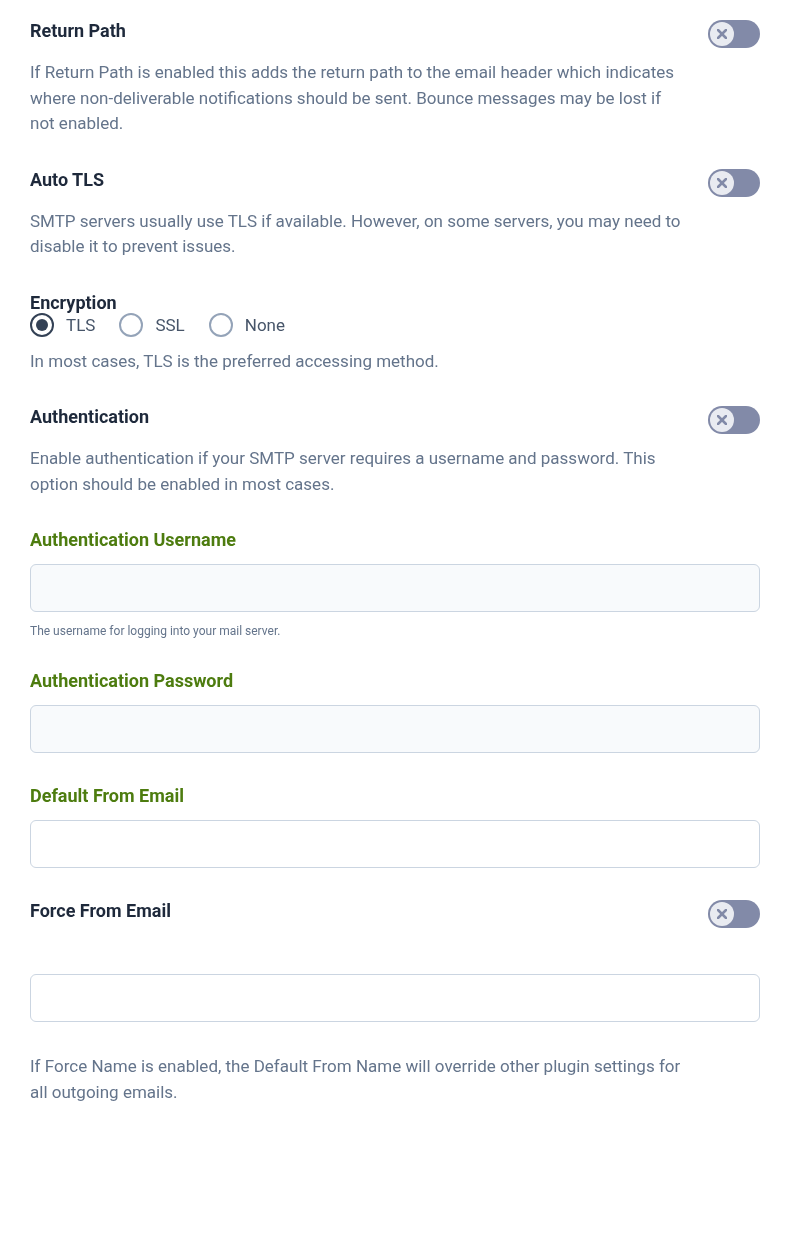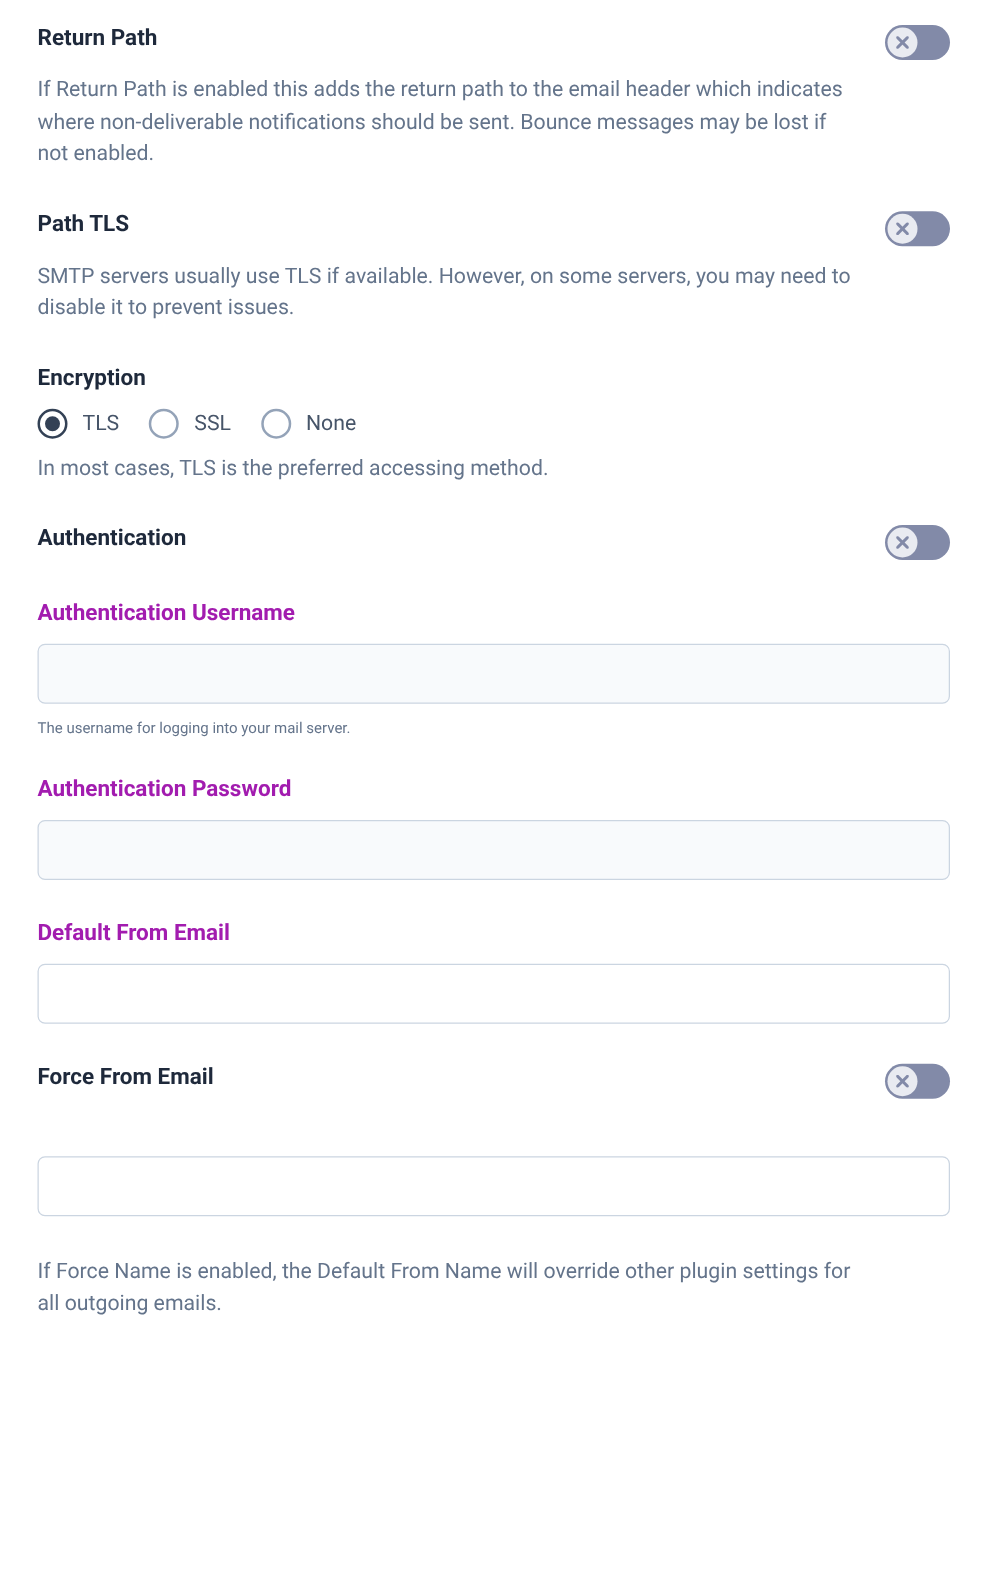--- a/index.html
+++ b/index.html
@@ -57,21 +57,20 @@
     .toggle .knob svg {
       width: 10px;
       height: 10px;
       stroke: #828aa8;
       stroke-width: 2.5;
       stroke-linecap: round;
     }
     .radio-group {
       display: flex;
       gap: 24px;
-      margin-top: 14px;
       margin-bottom: 12px;
     }
     .radio-option {
       display: flex;
       align-items: center;
       gap: 12px;
       cursor: pointer;
     }
     .radio-circle {
       width: 24px;
@@ -105,21 +104,21 @@
       margin-top: 14px;
       background: #f8fafc;
       color: #334155;
     }
     .text-input.white-bg {
       background: #fff;
     }
     .field-label {
       font-size: 18px;
       font-weight: 700;
-      color: #a21caf;
+      color: #4d7c0f;
       display: block;
     }
   </style>
 </head>
 <body>
 
 <div class="section">
   <div class="section-header">
     <div class="section-title">Return Path</div>
     <div class="toggle">
@@ -129,21 +128,21 @@
             <line x1="9" y1="1" x2="1" y2="9"></line>
           </svg>
       </div>
     </div>
   </div>
   <div class="section-desc">If Return Path is enabled this adds the return path to the email header which indicates where non-deliverable notifications should be sent. Bounce messages may be lost if not enabled.</div>
 </div>
 
 <div class="section">
   <div class="section-header">
-    <div class="section-title">Path TLS</div>
+    <div class="section-title">Auto TLS</div>
     <div class="toggle">
       <div class="knob">
         <svg viewBox="0 0 10 10">
             <line x1="1" y1="1" x2="9" y2="9"></line>
             <line x1="9" y1="1" x2="1" y2="9"></line>
           </svg>
       </div>
     </div>
   </div>
   <div class="section-desc">SMTP servers usually use TLS if available. However, on some servers, you may need to disable it to prevent issues.</div>
@@ -175,20 +174,21 @@
     <div class="section-title">Authentication</div>
     <div class="toggle">
       <div class="knob">
         <svg viewBox="0 0 10 10">
             <line x1="1" y1="1" x2="9" y2="9"></line>
             <line x1="9" y1="1" x2="1" y2="9"></line>
           </svg>
       </div>
     </div>
   </div>
+  <div class="section-desc">Enable authentication if your SMTP server requires a username and password. This option should be enabled in most cases.</div>
 </div>
 
 <div class="section">
   <label class="field-label">Authentication Username</label>
   <input type="text" class="text-input" value="" style="">
   <div class="section-helper">The username for logging into your mail server.</div>
 </div>
 
 <div class="section">
   <label class="field-label">Authentication Password</label>

